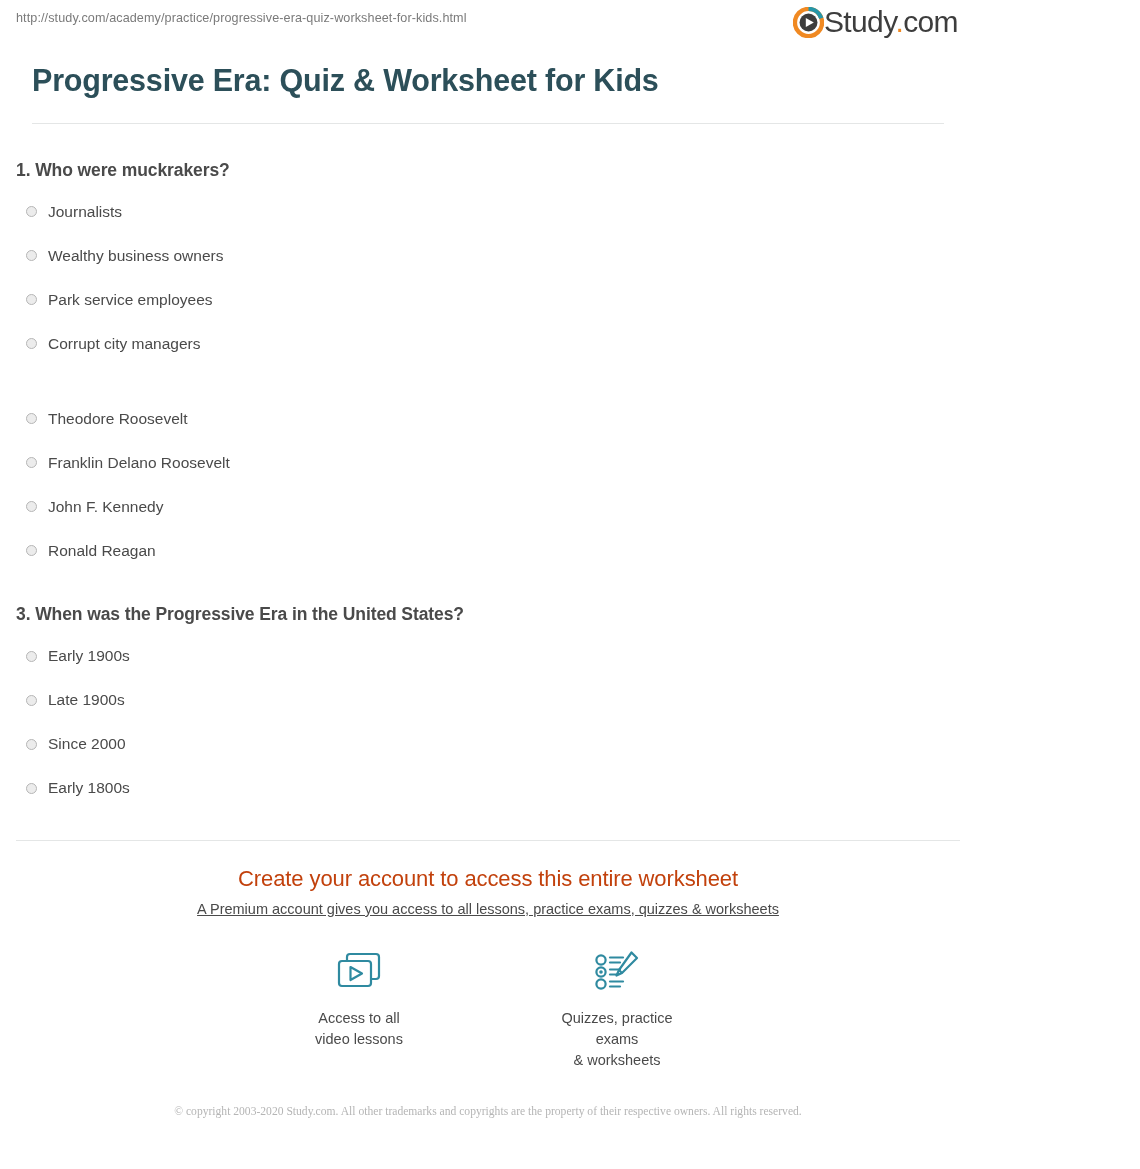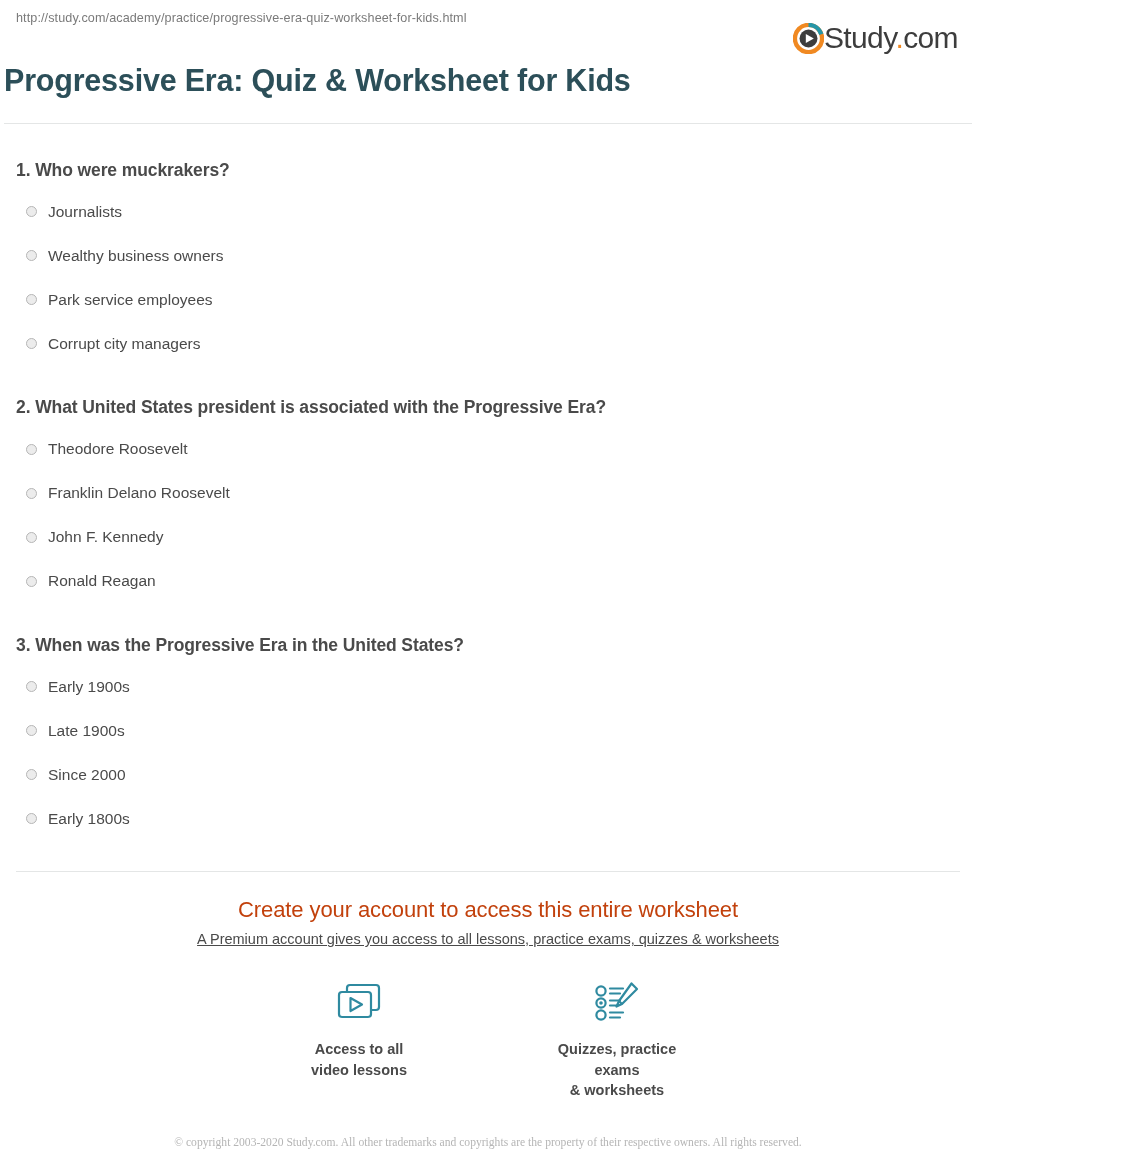--- a/index.html
+++ b/index.html
@@ -34,21 +34,21 @@
     left: 16px;
     top: 11px;
     font-size: 12.6px;
     color: #7a7a7a;
     letter-spacing: 0.1px;
     white-space: nowrap;
   }
   .logo {
     position: absolute;
     right: 18px;
-    top: 21px;
+    top: 5px;
     display: flex;
     align-items: center;
     height: 34px;
   }
   .logo-mark {
     width: 31px;
     height: 31px;
     display: block;
   }
   .logo-text {
@@ -56,21 +56,21 @@
     font-weight: 400;
     color: #3d3d3d;
     letter-spacing: -0.6px;
     line-height: 1;
     white-space: nowrap;
   }
   .logo-text .dot { color: #f08922; }
 
   
   .title-wrap {
-    padding: 0 4px;
+    padding: 0 32px;
   }
   .page-title {
     margin: 0;
     padding: 10px 0 24px 0;
     font-size: 30.5px;
     font-weight: 700;
     color: #2c4f59;
     letter-spacing: -0.2px;
     line-height: 1.2;
   }
@@ -146,21 +146,20 @@
   .features {
     margin-top: 28px;
     display: flex;
     justify-content: center;
     align-items: flex-start;
     gap: 108px;
   }
   .feature {
     width: 150px;
     text-align: center;
-    font-weight: bold;
   }
   .feature-icon {
     height: 52px;
     display: flex;
     align-items: center;
     justify-content: center;
   }
   .feature-caption {
     margin-top: 10px;
     font-size: 14.5px;
@@ -221,21 +220,20 @@
           <span class="option-label">Park service employees</span>
         </li>
         <li class="option-row">
           <span class="radio"></span>
           <span class="option-label">Corrupt city managers</span>
         </li>
       </ul>
     </div>
 
     <div class="question-block">
-      <p class="question-text">2. What United States president is associated with the Progressive Era?</p>
       <ul class="options">
         <li class="option-row">
           <span class="radio"></span>
           <span class="option-label">Theodore Roosevelt</span>
         </li>
         <li class="option-row">
           <span class="radio"></span>
           <span class="option-label">Franklin Delano Roosevelt</span>
         </li>
         <li class="option-row">

